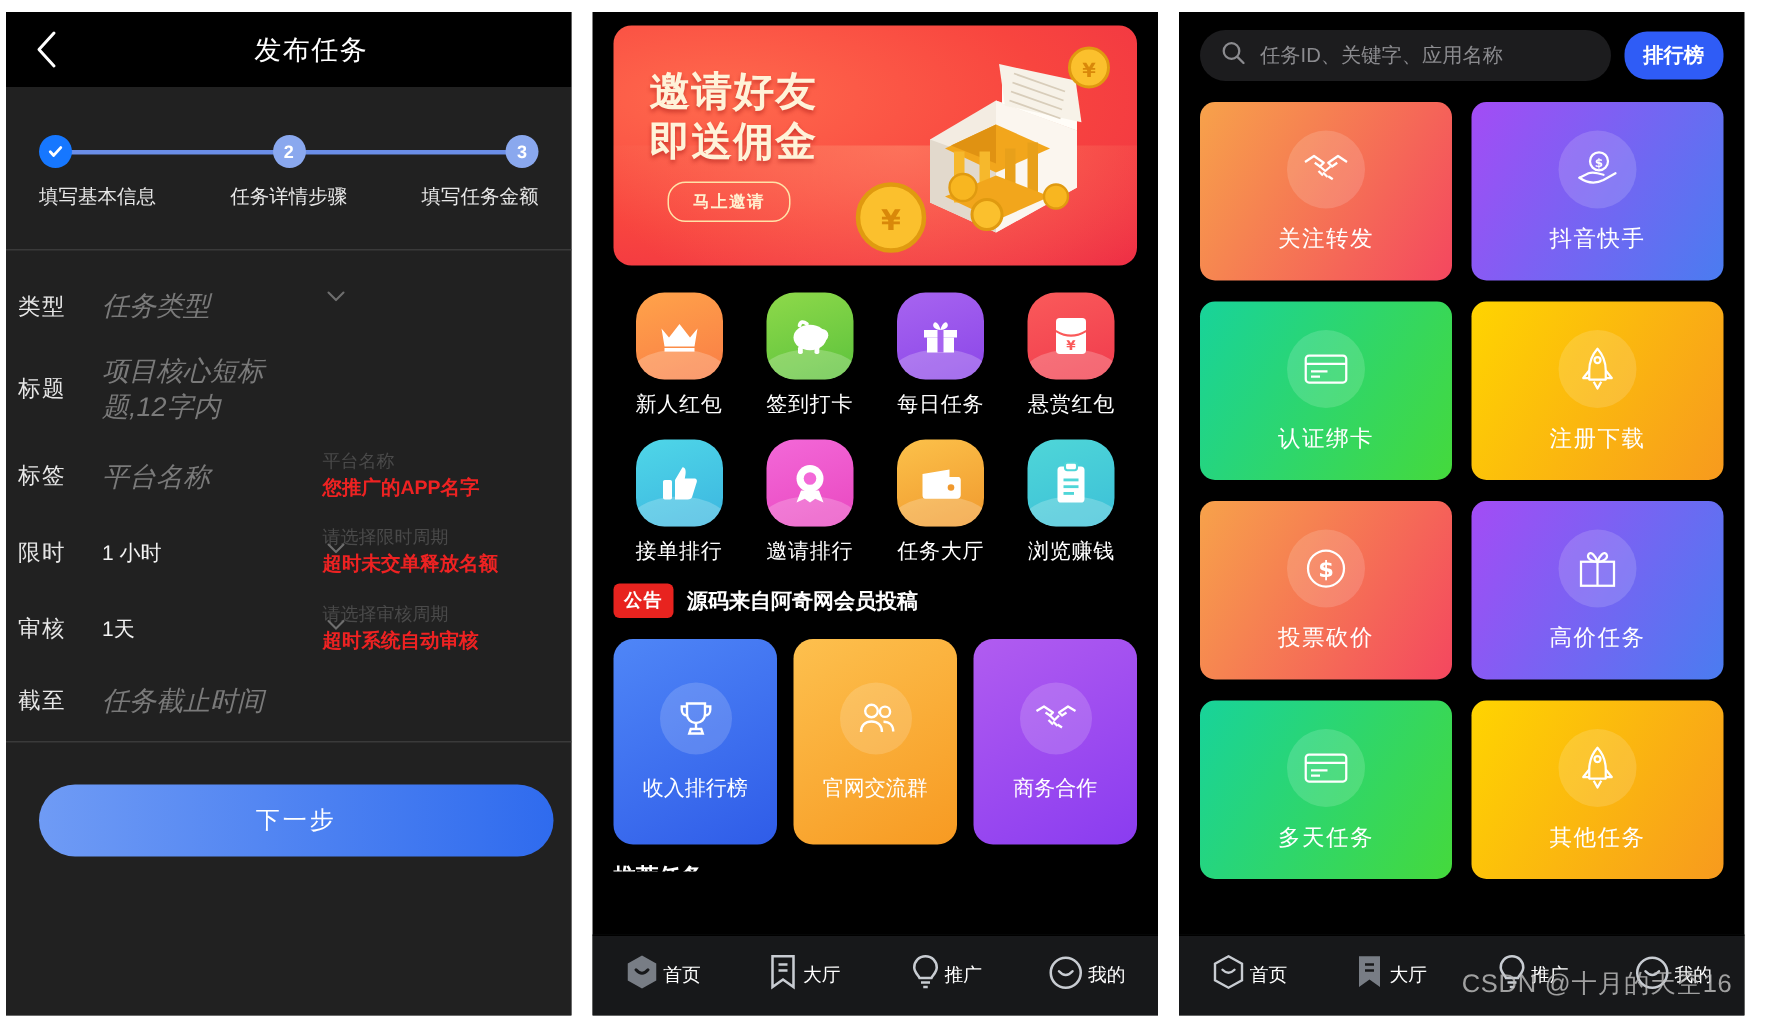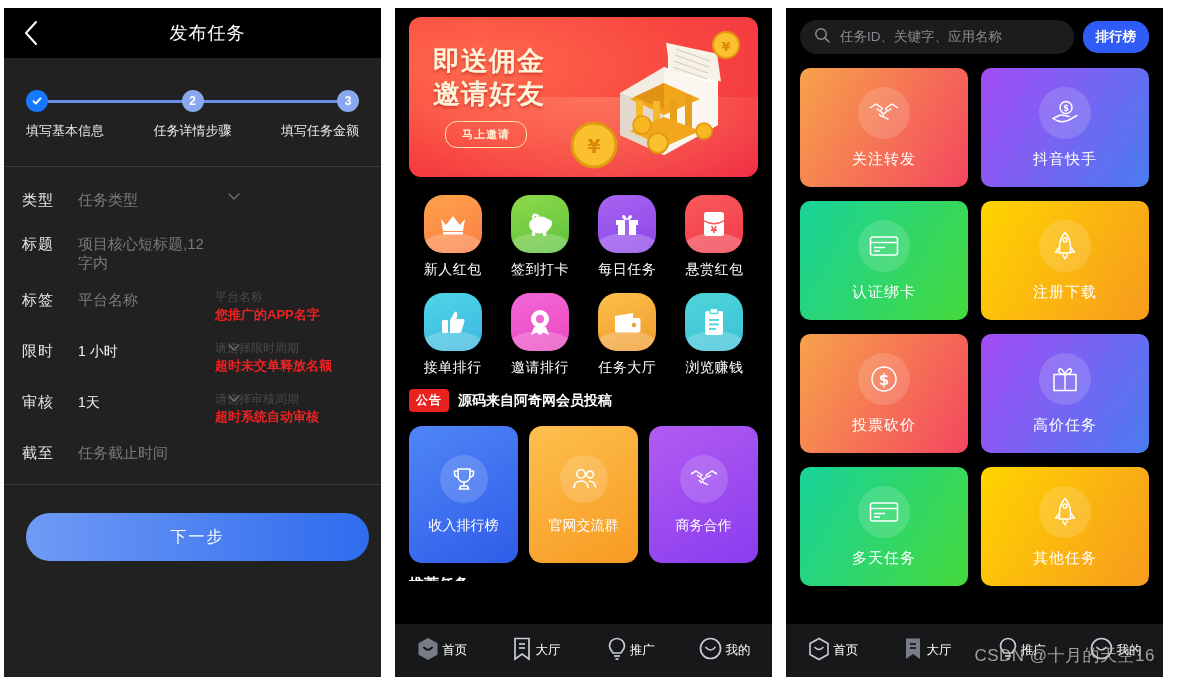--- a/index.html
+++ b/index.html
@@ -73,32 +73,32 @@
   }
   .step-label {
     color: #e8e8e8; font-size: 13px; width: 100px; text-align: center;
   }
   .step-label:first-child { text-align: left; }
   .step-label:last-child { text-align: right; }
   .divider { height: 1px; background: #3a3a3a; margin: 8px 0 0 0; }
 
   .form-rows { padding: 10px 0 0 0; }
   .form-row {
-    display: flex; align-items: flex-start;
-    padding: 12px 22px 4px 18px;
+    display: flex; align-items: center;
+    padding: 12px 22px 4px 8px;
     min-height: 44px;
     position: relative;
   }
   .f-label {
     color: #e6e6e6; font-size: 15px; width: 56px; flex: 0 0 56px;
     padding-top: 2px; letter-spacing: 1px;
   }
   .f-mid { flex: 1; position: relative; padding-top: 2px; }
   .f-val { color: #f2f2f2; font-size: 14px; }
-  .f-ph { color: #7a7a7a; font-size: 15px; }
+  .f-ph { color: #7a7a7a; font-size: 18px; font-style: italic; }
   .chev {
     position: absolute; left: 150px; top: 4px;
     width: 12px; height: 7px; cursor: pointer;
   }
   .chev svg { display: block; }
   .f-right {
     width: 148px; flex: 0 0 148px; text-align: left;
     padding-left: 4px;
   }
   .hint-gray { color: #4a4a4a; font-size: 12px; display: block; line-height: 17px; }
@@ -347,22 +347,22 @@
         <button class="next-btn">下一步</button>
       </div>
     </div>
   </div>
 
   <div class="phone p2">
 
     <div class="banner">
       <div class="banner-wave"></div>
       <div class="banner-txt">
+        <div>邀请好友</div>
         <div>即送佣金</div>
-        <div>邀请好友</div>
       </div>
       <div class="banner-cta">马上邀请</div>
       <div class="banner-art">
         <svg width="180" height="145" viewBox="0 0 180 145">
           <path d="M52 108 L96 128 L150 98 L150 60 L96 40 L52 66 Z" fill="#f3ece2"></path>
           <path d="M52 108 L96 128 L96 82 L52 66 Z" fill="#e2d9cc"></path>
           <path d="M96 40 L150 60 L150 98 L96 128 Z" fill="#fbf6ef"></path>
           <path d="M100 26 L150 44 L150 60 L100 42 Z" fill="#efe6d8"></path>
           <path d="M100 26 L100 42 L150 60 L150 44 Z" fill="#fffdf8"></path>
           <path d="M101 12 L150 30 L150 58 L101 40 Z" fill="#f7f2e8" transform="rotate(-8 126 35)"></path>

